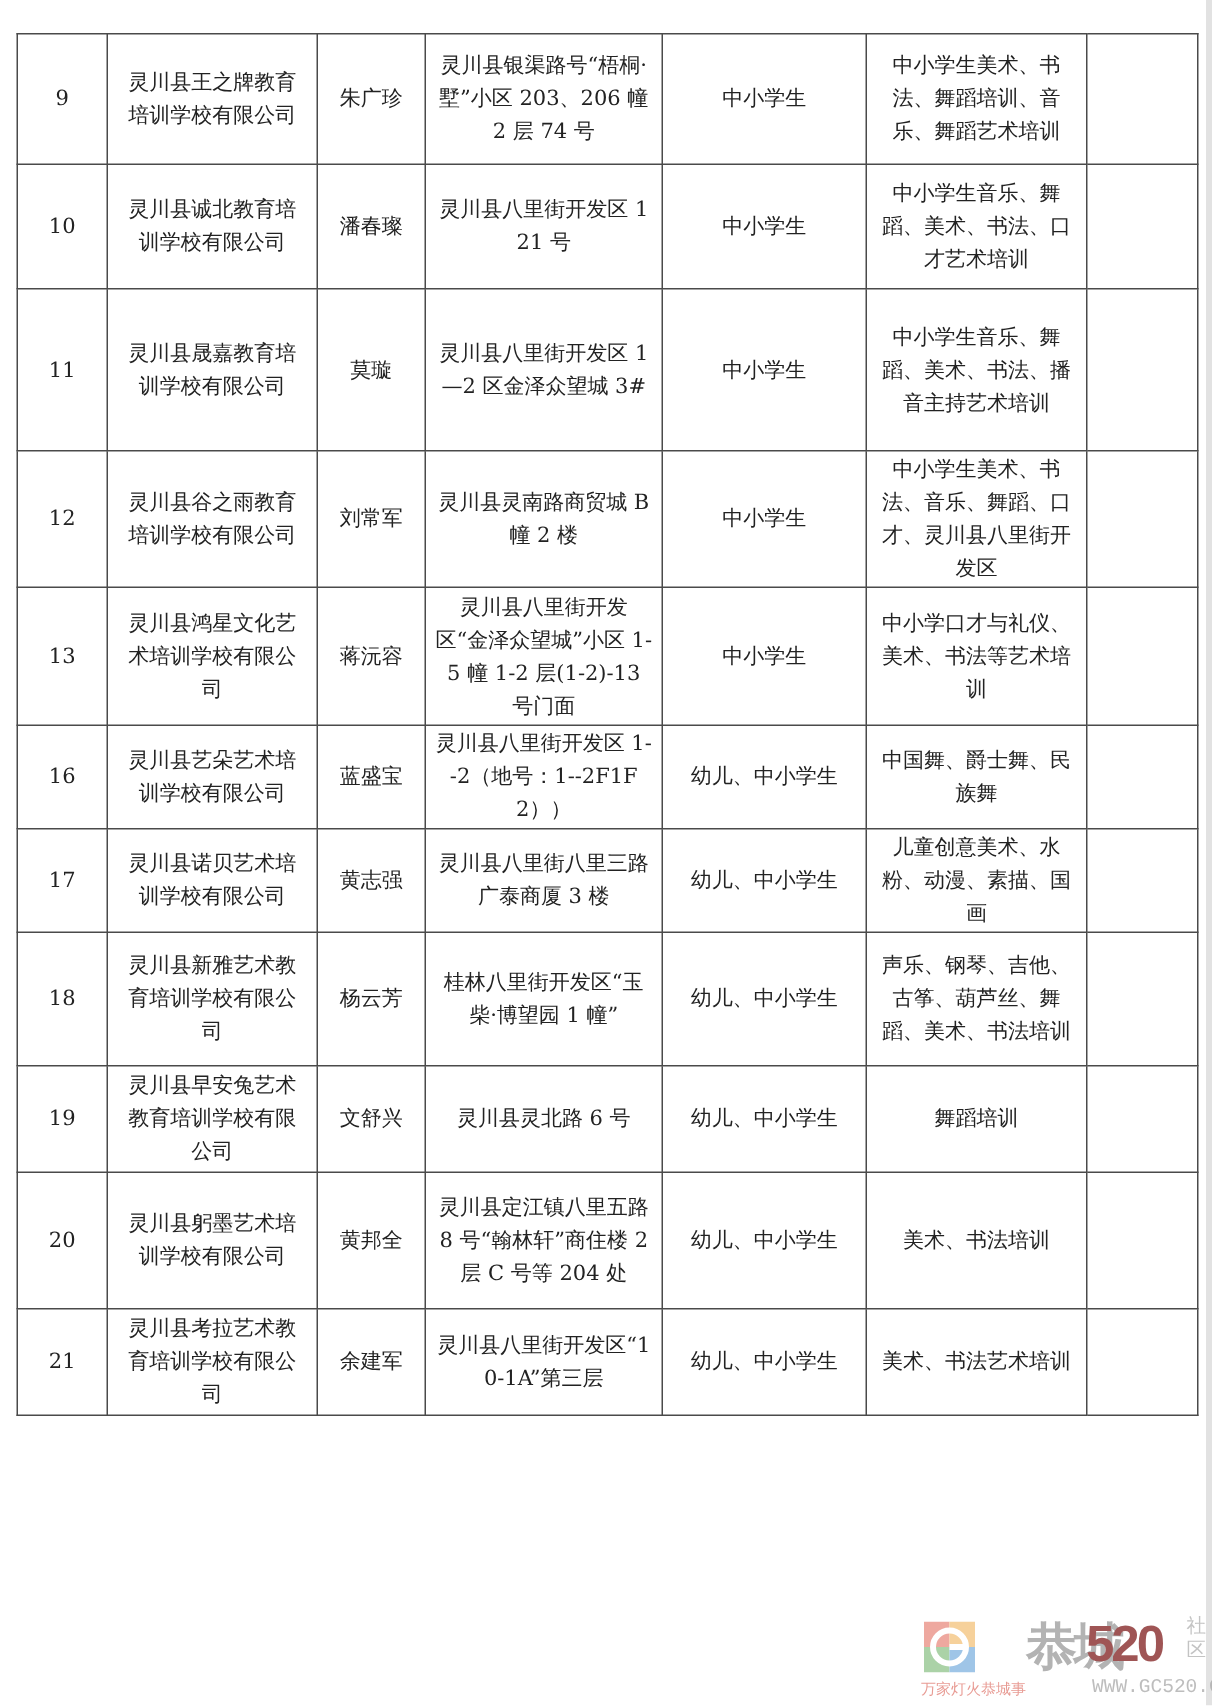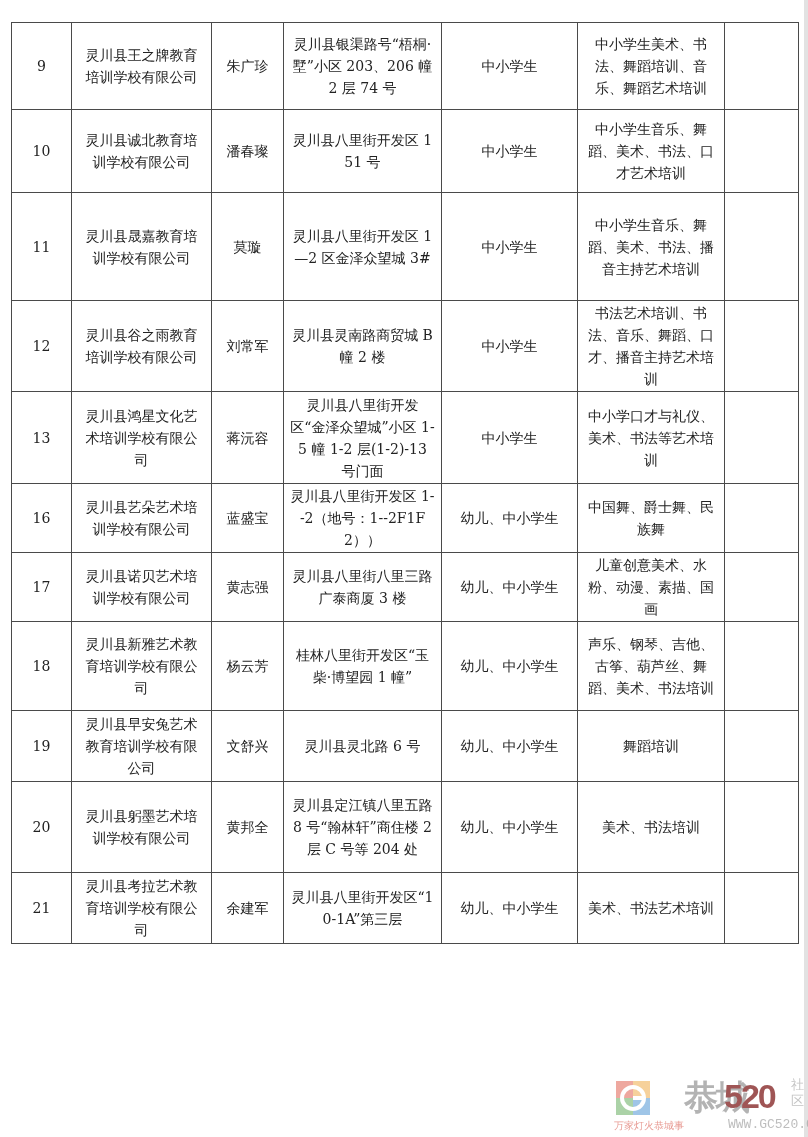--- a/index.html
+++ b/index.html
@@ -81,41 +81,41 @@
       <td>朱广珍</td>
       <td class="addr">灵川县银渠路号“梧桐·墅”小区 203、206 幢 2 层 74 号</td>
       <td>中小学生</td>
       <td class="scope">中小学生美术、书法、舞蹈培训、音乐、舞蹈艺术培训</td>
       <td></td>
     </tr>
     <tr style="height:83px">
       <td class="no">10</td>
       <td class="name">灵川县诚北教育培训学校有限公司</td>
       <td>潘春璨</td>
-      <td class="addr">灵川县八里街开发区 151 号</td>
+      <td class="addr">灵川县八里街开发区 121 号</td>
       <td>中小学生</td>
       <td class="scope">中小学生音乐、舞蹈、美术、书法、口才艺术培训</td>
       <td></td>
     </tr>
     <tr style="height:108px">
       <td class="no">11</td>
       <td class="name">灵川县晟嘉教育培训学校有限公司</td>
       <td>莫璇</td>
       <td class="addr">灵川县八里街开发区 1—2 区金泽众望城 3#</td>
       <td>中小学生</td>
       <td class="scope">中小学生音乐、舞蹈、美术、书法、播音主持艺术培训</td>
       <td></td>
     </tr>
     <tr style="height:91px">
       <td class="no">12</td>
       <td class="name">灵川县谷之雨教育培训学校有限公司</td>
       <td>刘常军</td>
       <td class="addr">灵川县灵南路商贸城 B 幢 2 楼</td>
       <td>中小学生</td>
-      <td class="scope">书法艺术培训、书法、音乐、舞蹈、口才、播音主持艺术培训</td>
+      <td class="scope">中小学生美术、书法、音乐、舞蹈、口才、灵川县八里街开发区</td>
       <td></td>
     </tr>
     <tr style="height:92px">
       <td class="no">13</td>
       <td class="name">灵川县鸿星文化艺术培训学校有限公司</td>
       <td>蒋沅容</td>
       <td class="addr">灵川县八里街开发区“金泽众望城”小区 1-5 幢 1-2 层(1-2)-13 号门面</td>
       <td>中小学生</td>
       <td class="scope">中小学口才与礼仪、美术、书法等艺术培训</td>
       <td></td>

